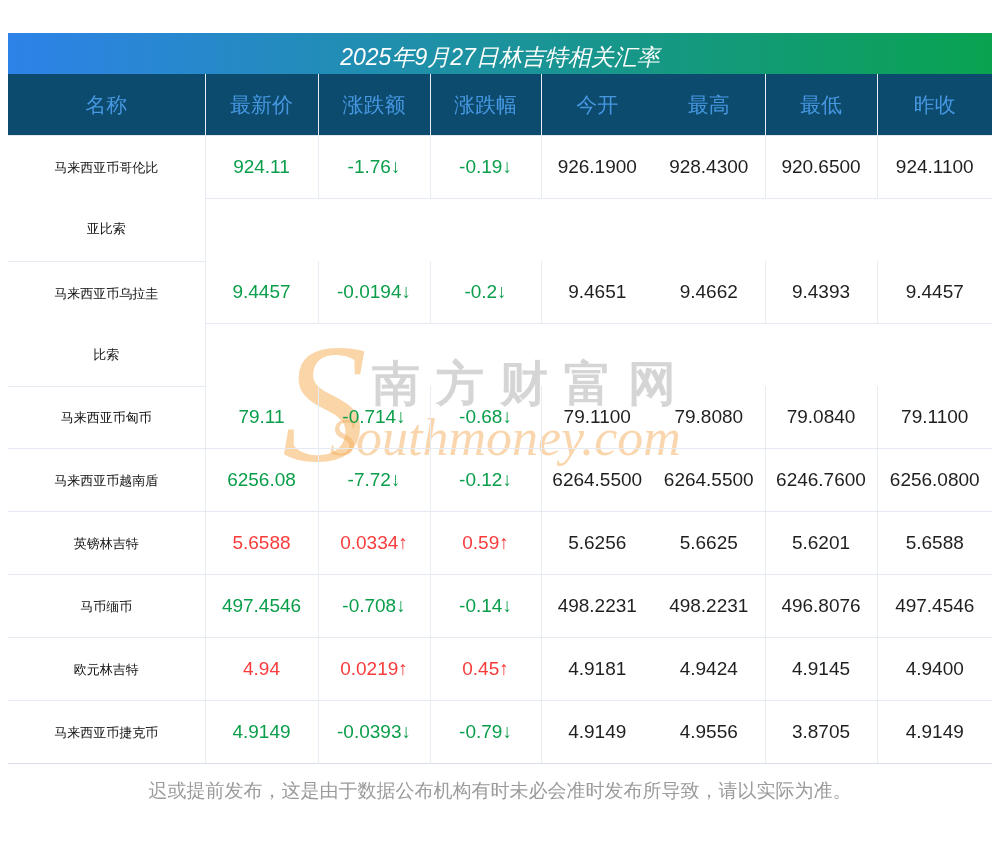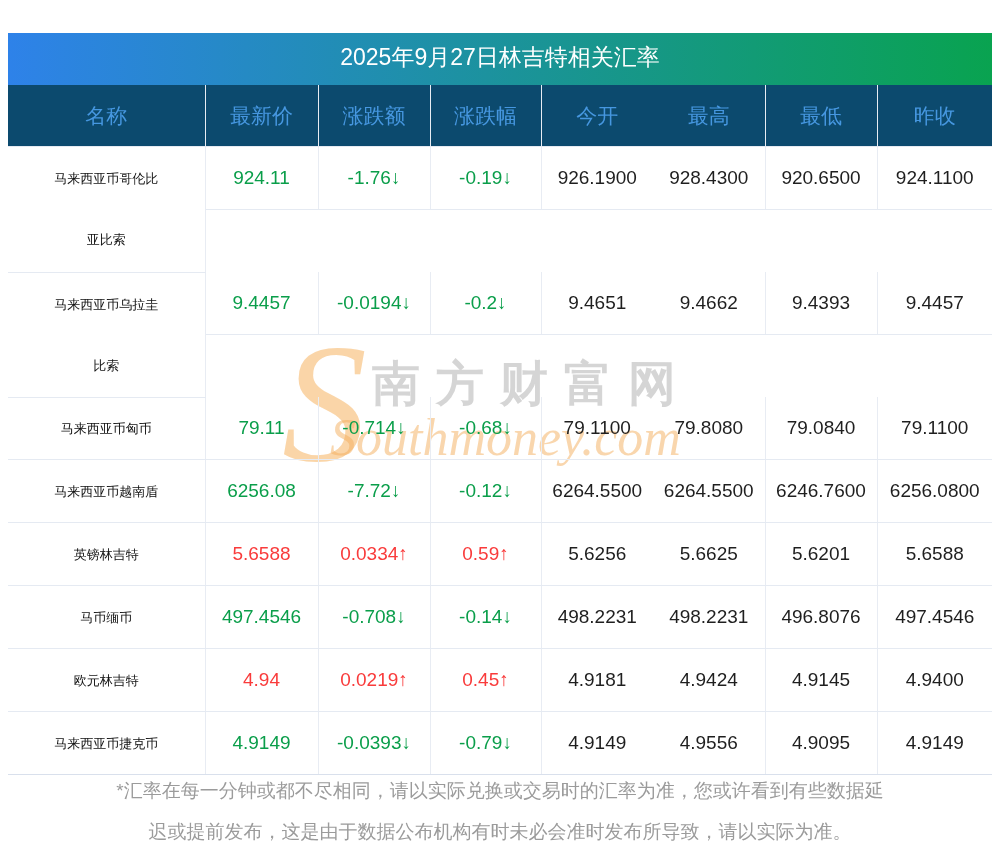--- a/index.html
+++ b/index.html
@@ -1,20 +1,20 @@
 <!DOCTYPE html>
 <html style="--banner-start: #2e82e9; --banner-end: #09a350; --header-text: #4697e0; --up: #f93b3b; --down: #0a9e4a;"><head>
 <meta charset="utf-8">
 <style>
   html,body{margin:0;padding:0;background:#fff;}
   .page{position:relative;width:1000px;height:853px;background:#fff;overflow:hidden;
         font-family:"Liberation Sans",sans-serif;}
   .table-wrap{position:absolute;left:8px;top:33px;width:984px;z-index:2;}
-  .banner{height:52px;line-height:48px;text-align:center;color:#fff;font-size:23px;
-          background:linear-gradient(to right,var(--banner-start,#2e82e9),var(--banner-end,#09a350));}
+  .banner{height:41px;line-height:48px;text-align:center;color:#fff;font-size:23px;
+          background:linear-gradient(to right,var(--banner-start,#2e82e9),var(--banner-end,#09a350));font-style:italic;}
   table{width:100%;border-collapse:collapse;table-layout:fixed;background:transparent;}
   th{height:59px;background:#0c4a6e;color:var(--header-text,#4697e0);font-weight:normal;
      font-size:21px;text-align:center;border-bottom:1px solid #e5eaf2;}
   td{height:60px;text-align:center;font-size:19px;color:#1f1f1f;background:transparent;}
   td.name{font-size:13px;color:#111;line-height:61px;padding:0;}
   td.name span{display:block;line-height:61px;}
   .vline{border-right:1px solid #e8ecf3;}
   .hline{border-bottom:1px solid #e5eaf2;}
   .lastline{border-bottom:1px solid #d9e0ec;}
   td.empty{border:none;}
@@ -182,25 +182,24 @@
 
         <tr>
           <td class="name vline lastline">
             <span>马来西亚币捷克币</span>
           </td>
           <td class="vline lastline down">4.9149</td>
           <td class="vline lastline down">-0.0393↓</td>
           <td class="vline lastline down">-0.79↓</td>
           <td class="lastline">4.9149</td>
           <td class="vline lastline">4.9556</td>
-          <td class="vline lastline">4.9095</td>
+          <td class="vline lastline">3.8705</td>
           <td class="lastline">4.9149</td>
         </tr>
       </tbody>
     </table>
   </div>
 
   <div class="footer">
-    <div>*汇率在每一分钟或都不尽相同，请以实际兑换或交易时的汇率为准，您或许看到有些数据延</div>
     <div>迟或提前发布，这是由于数据公布机构有时未必会准时发布所导致，请以实际为准。</div>
   </div>
 
 </div>
 
 </body></html>

